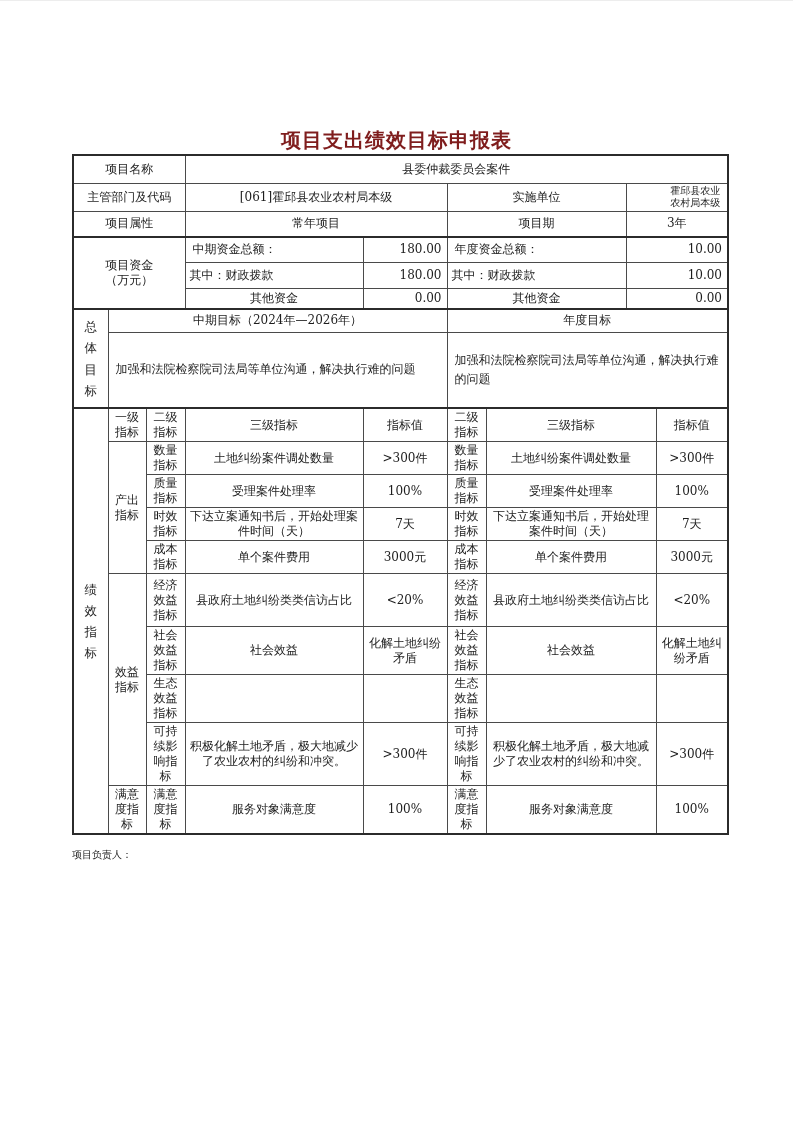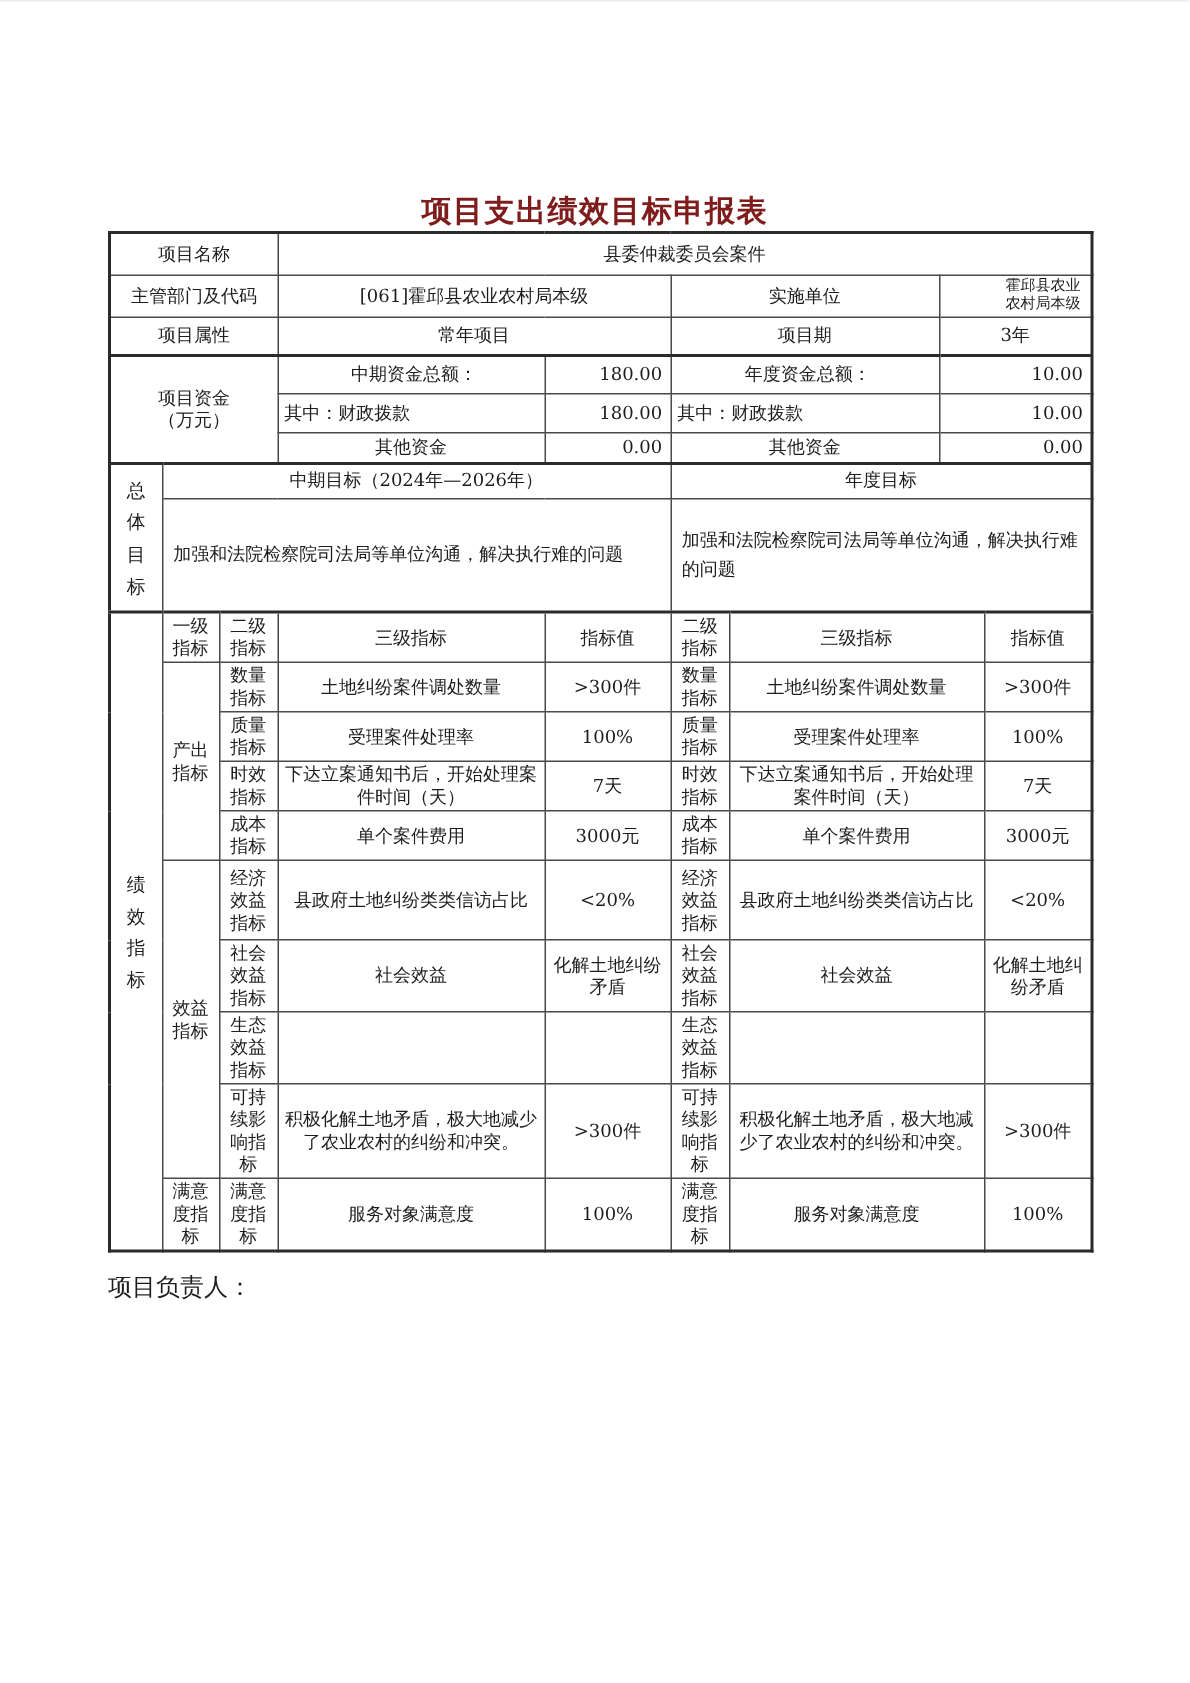--- a/index.html
+++ b/index.html
@@ -28,27 +28,27 @@
   td {
     border: 1px solid #4a4a4a;
     font-size: 12px; line-height: 1.25;
     text-align: center; vertical-align: middle;
     padding: 1px 3px; word-break: break-all; color: #1d1d1d;
   }
   tr.sec > td { border-top: 2px solid #2b2b2b; }
   .lbl { font-size: 12px; }
   .small { font-size: 10px; padding-left: 40px; }
   .num { text-align: right; padding-right: 5px; }
-  .left { text-align: center; padding-left: 7px; margin-left: 20px; }
+  .left { text-align: left; padding-left: 7px; margin-left: 20px; }
   .left2 { text-align: left; padding-left: 4px; }
   .goal-text { text-align: left; padding: 4px 7px; line-height: 1.55; }
   .pre { white-space: pre-line; }
   .v-cell { padding: 2px 1px; }
   .v-cell div { line-height: 1.7; font-size: 12.5px; }
-  .footer { font-size: 16px; margin-top: 13px; }
+  .footer { font-size: 10px; margin-top: 13px; }
 </style>
 </head>
 <body>
 
 <div class="doc">
   <h1 class="title">项目支出绩效目标申报表</h1>
 
   <div class="content">
 
     <table>

